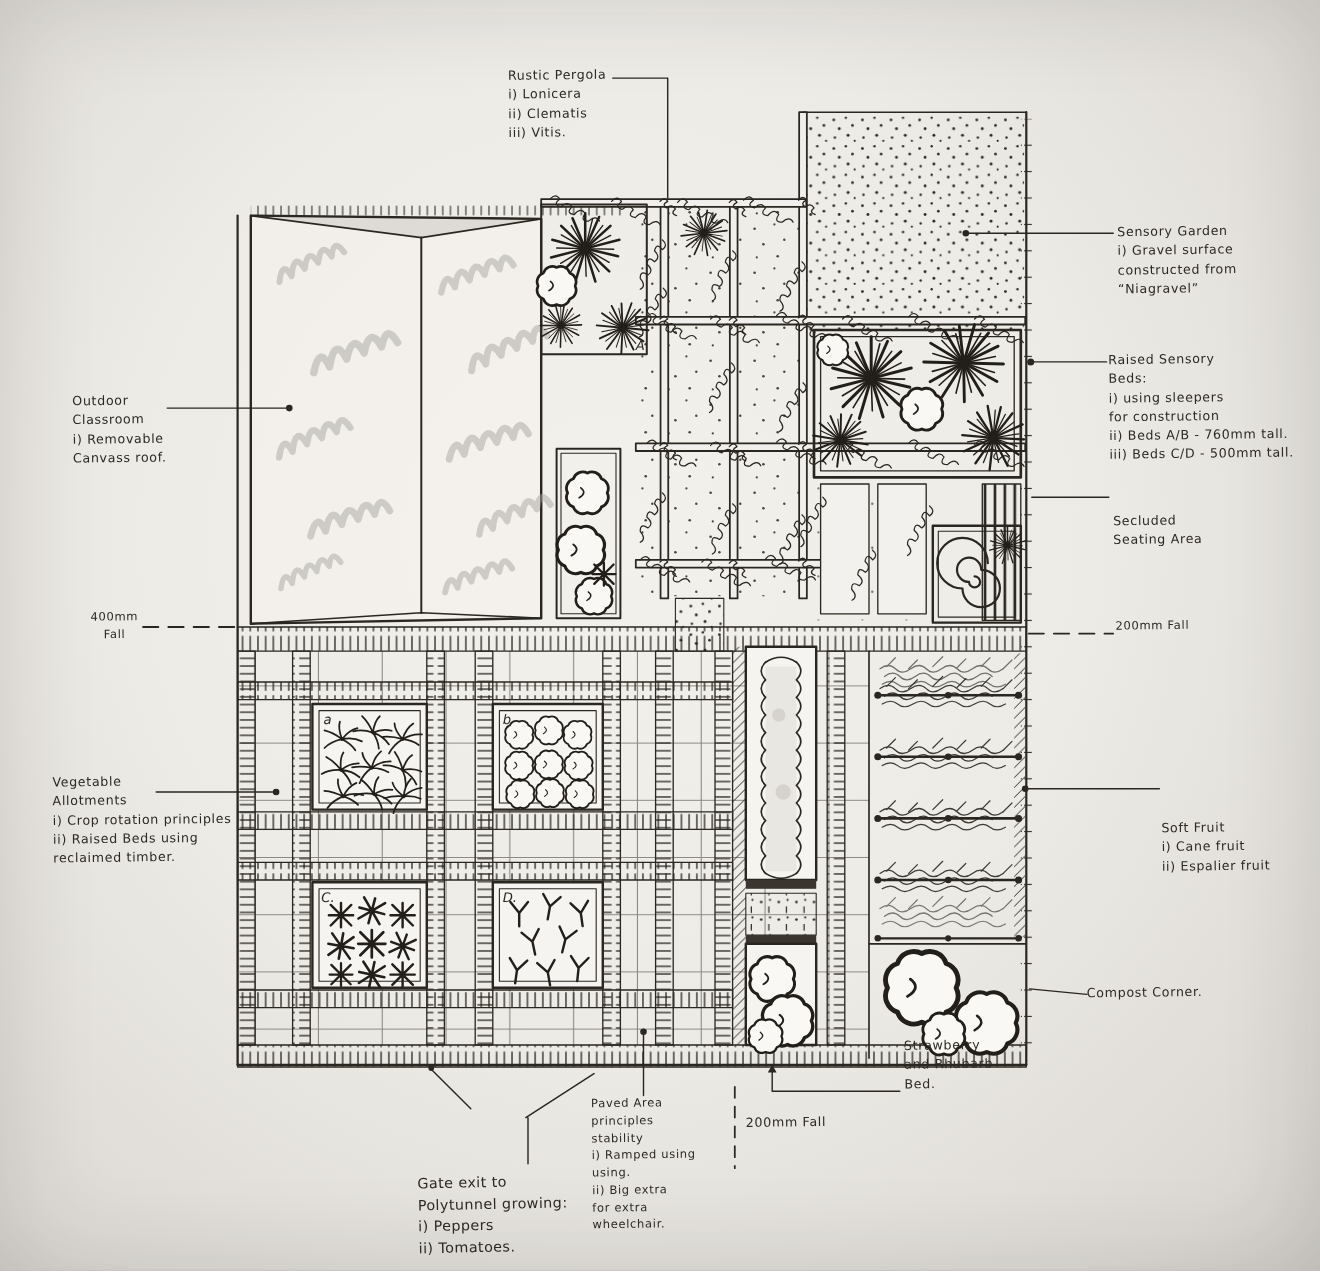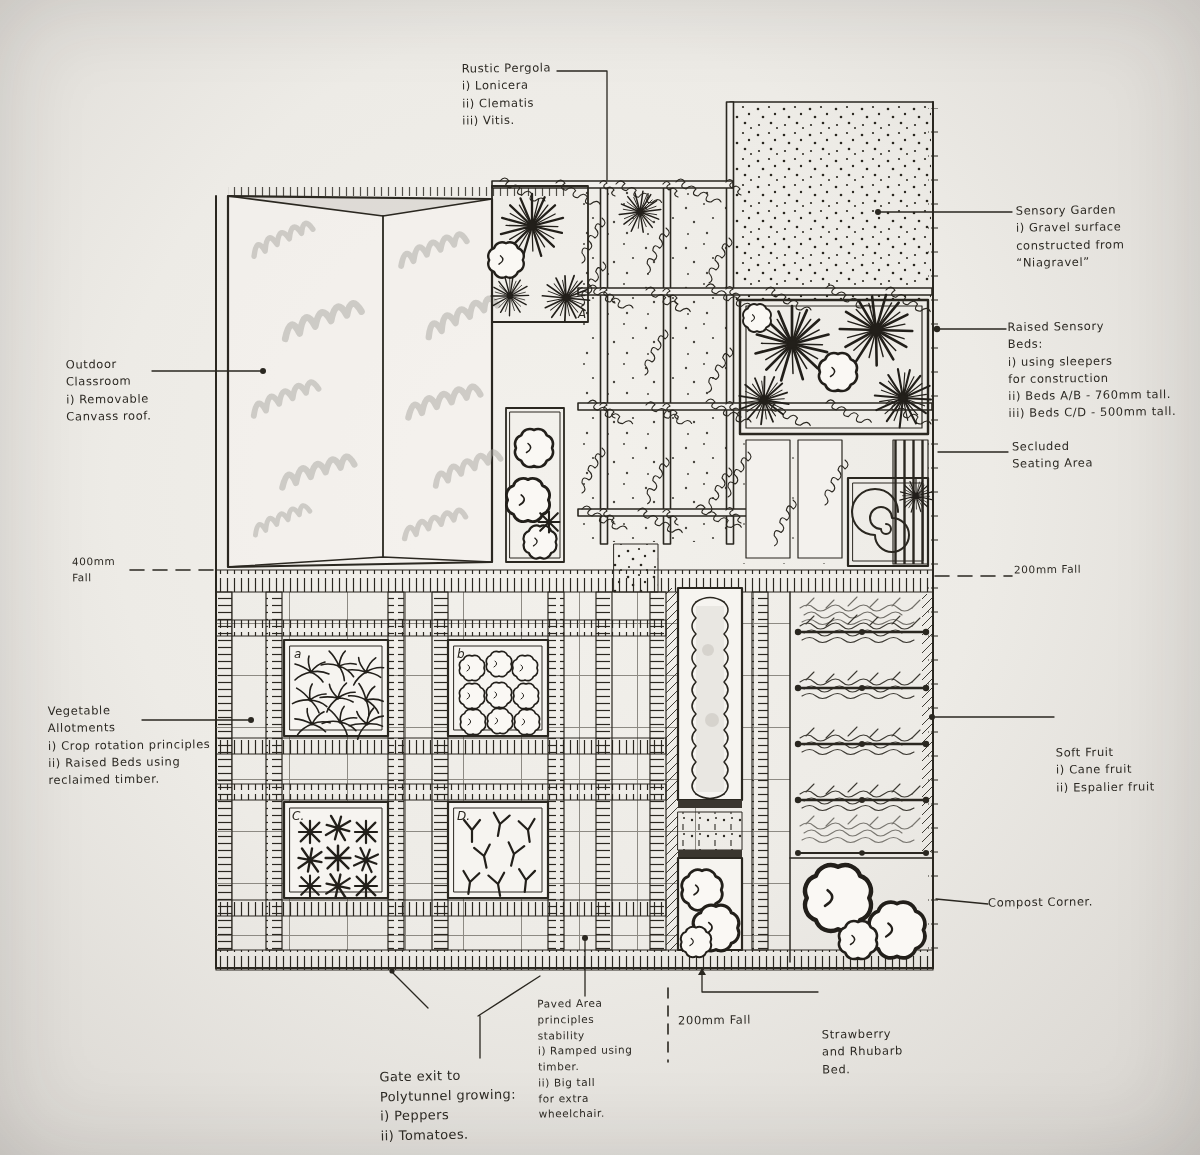--- a/index.html
+++ b/index.html
@@ -6,21 +6,21 @@
   .scene{
     position:relative;width:1200px;height:1155px;overflow:hidden;
     background:radial-gradient(ellipse at 46% 42%, #f3f1ec 0%, #edebe6 48%, #dcd9d4 88%, #d2cfca 100%);
     box-shadow:inset 0 0 90px rgba(40,38,34,.14);
     font-family:"DejaVu Sans",sans-serif;
   }
   svg.plan{position:absolute;left:0;top:0;}
   .ann{position:absolute;color:#2c2923;font-size:11.5px;line-height:1.5;
        letter-spacing:.6px;transform:rotate(-.7deg);white-space:nowrap;}
   .ann .ln{white-space:nowrap;}
-  .center{}
+  .center{text-align:center;}
   .gate{font-size:13px;letter-spacing:.4px;transform:rotate(-1.2deg);}
   .small{font-size:10.5px;}
   .bedlab{font-family:"DejaVu Sans",sans-serif;font-style:italic;font-size:12px;fill:#2a2720;}
 </style>
 </head>
 <body>
 
 <div class="scene">
 
 <svg class="plan" width="1200" height="1155" viewBox="0 0 1200 1155">
@@ -428,21 +428,21 @@
       <div class="ln">“Niagravel”</div>
     </div>
 <div class="ann" style="left:1008px;top:318px;">
       <div class="ln">Raised Sensory</div>
       <div class="ln">Beds:</div>
       <div class="ln">i) using sleepers</div>
       <div class="ln">for construction</div>
       <div class="ln">ii) Beds A/B - 760mm tall.</div>
       <div class="ln">iii) Beds C/D - 500mm tall.</div>
     </div>
-<div class="ann" style="left:1012px;top:438px;">
+<div class="ann" style="left:1012px;top:465px;">
       <div class="ln">Secluded</div>
       <div class="ln">Seating Area</div>
     </div>
 <div class="ann" style="left:66px;top:356px;">
       <div class="ln">Outdoor</div>
       <div class="ln">Classroom</div>
       <div class="ln">i) Removable</div>
       <div class="ln">Canvass roof.</div>
     </div>
 <div class="ann small center" style="left:72px;top:554px;width:64px;">
@@ -460,35 +460,35 @@
       <div class="ln">reclaimed timber.</div>
     </div>
 <div class="ann" style="left:1056px;top:744px;">
       <div class="ln">Soft Fruit</div>
       <div class="ln">i) Cane fruit</div>
       <div class="ln">ii) Espalier fruit</div>
     </div>
 <div class="ann" style="left:988px;top:894px;">
       <div class="ln">Compost Corner.</div>
     </div>
-<div class="ann" style="left:822px;top:1026px;">
+<div class="ann" style="left:822px;top:942px;">
       <div class="ln">Strawberry</div>
       <div class="ln">and Rhubarb</div>
       <div class="ln">Bed.</div>
     </div>
 <div class="ann" style="left:678px;top:1012px;">
       <div class="ln">200mm Fall</div>
     </div>
 <div class="ann small" style="left:538px;top:996px;">
       <div class="ln">Paved Area</div>
       <div class="ln">principles</div>
       <div class="ln">stability</div>
       <div class="ln">i) Ramped using</div>
-      <div class="ln">timber.</div>
-      <div class="ln">ii) Big tall</div>
+      <div class="ln">using.</div>
+      <div class="ln">ii) Big extra</div>
       <div class="ln">for extra</div>
       <div class="ln">wheelchair.</div>
     </div>
 <div class="ann gate" style="left:380px;top:1066px;">
       <div class="ln">Gate exit to</div>
       <div class="ln">Polytunnel growing:</div>
       <div class="ln">i) Peppers</div>
       <div class="ln">ii) Tomatoes.</div>
     </div>
 

